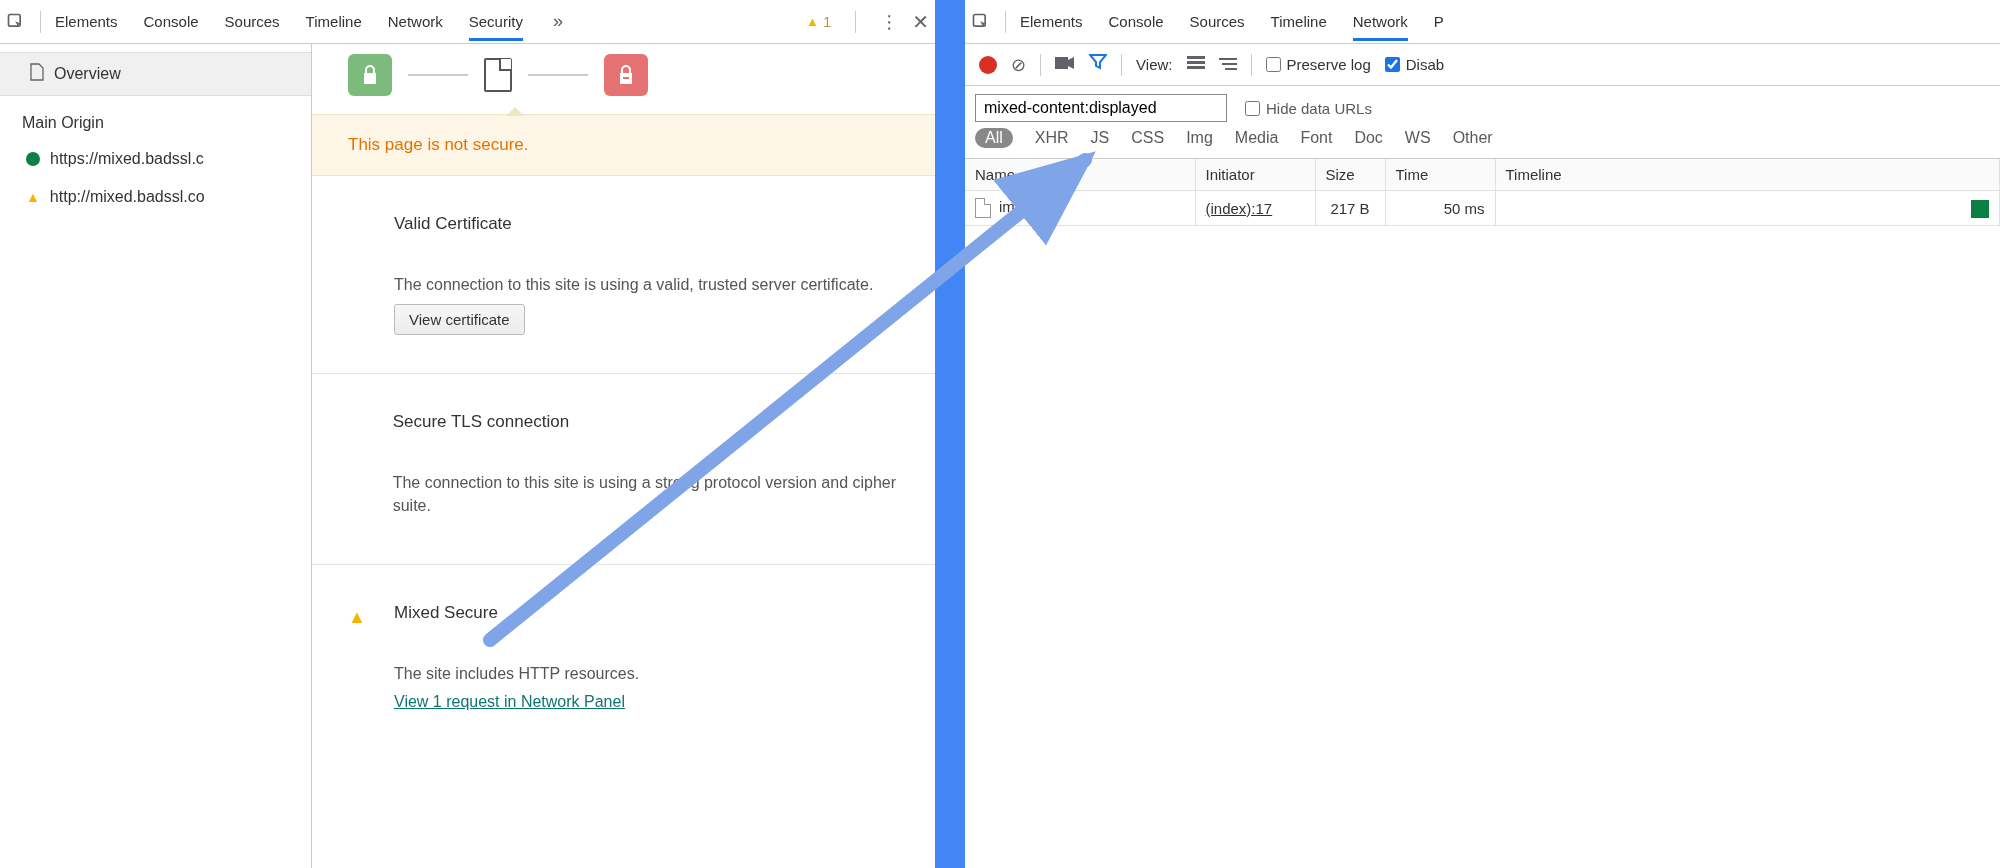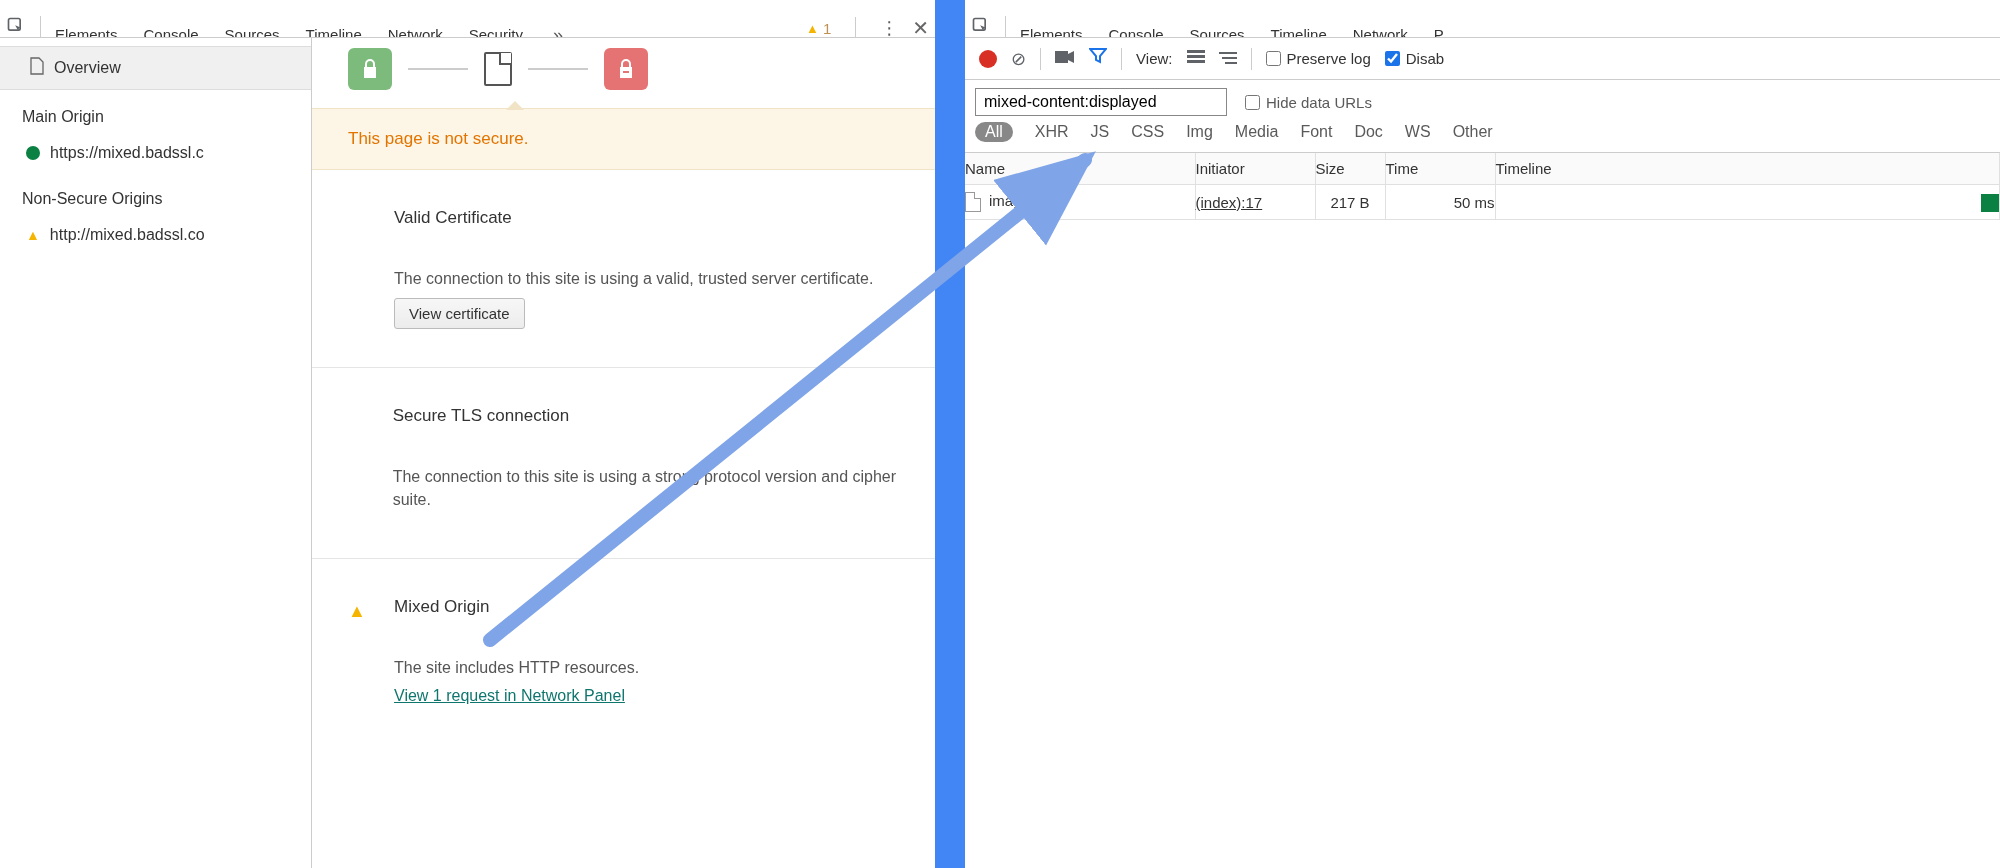--- a/index.html
+++ b/index.html
@@ -26,22 +26,22 @@
     left: 935px;
     top: 0;
     width: 30px;
     height: 868px;
     background: #4285f4;
   }
 
   
   .toolbar {
     display: flex;
-    align-items: flex-start;
-    height: 38px;
+    align-items: center;
+    height: 44px;
     border-bottom: 1px solid #ccc;
     padding: 16px 6px;
     font-size: 15px;
     color: #5a5a5a;
     gap: 4px;
     overflow: hidden;
     white-space: nowrap;
   }
   .toolbar .inspect-icon svg { width: 20px; height: 20px; display:block; }
   .toolbar .sep {
@@ -160,21 +160,21 @@
   .net-type-row {
     display:flex; align-items:center; gap:22px;
     padding: 2px 10px 10px 10px; font-size:16px;
     border-bottom:1px solid #ccc;
   }
   .pill { background:#888; color:#fff; border-radius:10px; padding:1px 10px; }
 
   .net-table { width:100%; border-collapse:collapse; font-size:15px;}
   .net-table th, .net-table td {
     border-right:1px solid #e0e0e0; border-bottom:1px solid #e0e0e0;
-    padding:7px 0; text-align:left; color:#333; font-weight:400;
+    padding:7px 10px; text-align:left; color:#333; font-weight:400;
   }
   .net-table th { background:#fafafa;}
   .net-table td .tiny-file{
     display:inline-block;width:16px;height:20px;border:1px solid #999;margin-right:8px;vertical-align:middle;position:relative;
   }
   .net-table td .tiny-file::after{content:"";position:absolute;top:-1px;right:-1px;width:6px;height:6px;background:#fff;border-left:1px solid #999;border-bottom:1px solid #999;}
   .underlined { text-decoration: underline; }
   .bar-green { display:inline-block; width:18px; height:18px; background:#0b8043; vertical-align:middle;}
   .col-name{width:230px;} .col-init{width:120px;} .col-size{width:70px;} .col-time{width:110px;}
 
@@ -225,21 +225,20 @@
               <path d="M1 1h8l4 4v12H1z" fill="none" stroke="#666" stroke-width="1.3"></path>
             </svg>
         </span>
         <span>Overview</span>
       </div>
       <div class="sec-side-header">Main Origin</div>
       <div class="sec-side-item">
         <span class="dot dot-green"></span>
         <span class="nowrap-clip">https://mixed.badssl.c</span>
       </div>
-      <div class="sec-side-header">Non-Secure Origins</div>
       <div class="sec-side-item">
         <span class="tri-orange">▲</span>
         <span class="nowrap-clip">http://mixed.badssl.co</span>
       </div>
     </div>
 
     <div class="sec-main">
       <div class="sec-chain">
         <div class="chip chip-green">
           <svg width="20" height="22" viewBox="0 0 20 22" fill="#fff">
@@ -275,21 +274,21 @@
         <div class="bullet"><span class="dot dot-green"></span></div>
         <div class="btxt">
           <h4>Secure TLS connection</h4>
           <p>The connection to this site is using a strong protocol version and cipher suite.</p>
         </div>
       </div>
 
       <div class="sec-block" style="border-bottom:none">
         <div class="bullet"><span class="tri-orange" style="font-size:18px">▲</span></div>
         <div class="btxt">
-          <h4>Mixed Origin</h4>
+          <h4>Mixed Secure</h4>
           <p>The site includes HTTP resources.</p>
           <span class="link-blue">View 1 request in Network Panel</span>
         </div>
       </div>
     </div>
   </div>
 </div>
 
 <div class="divider"></div>
 

